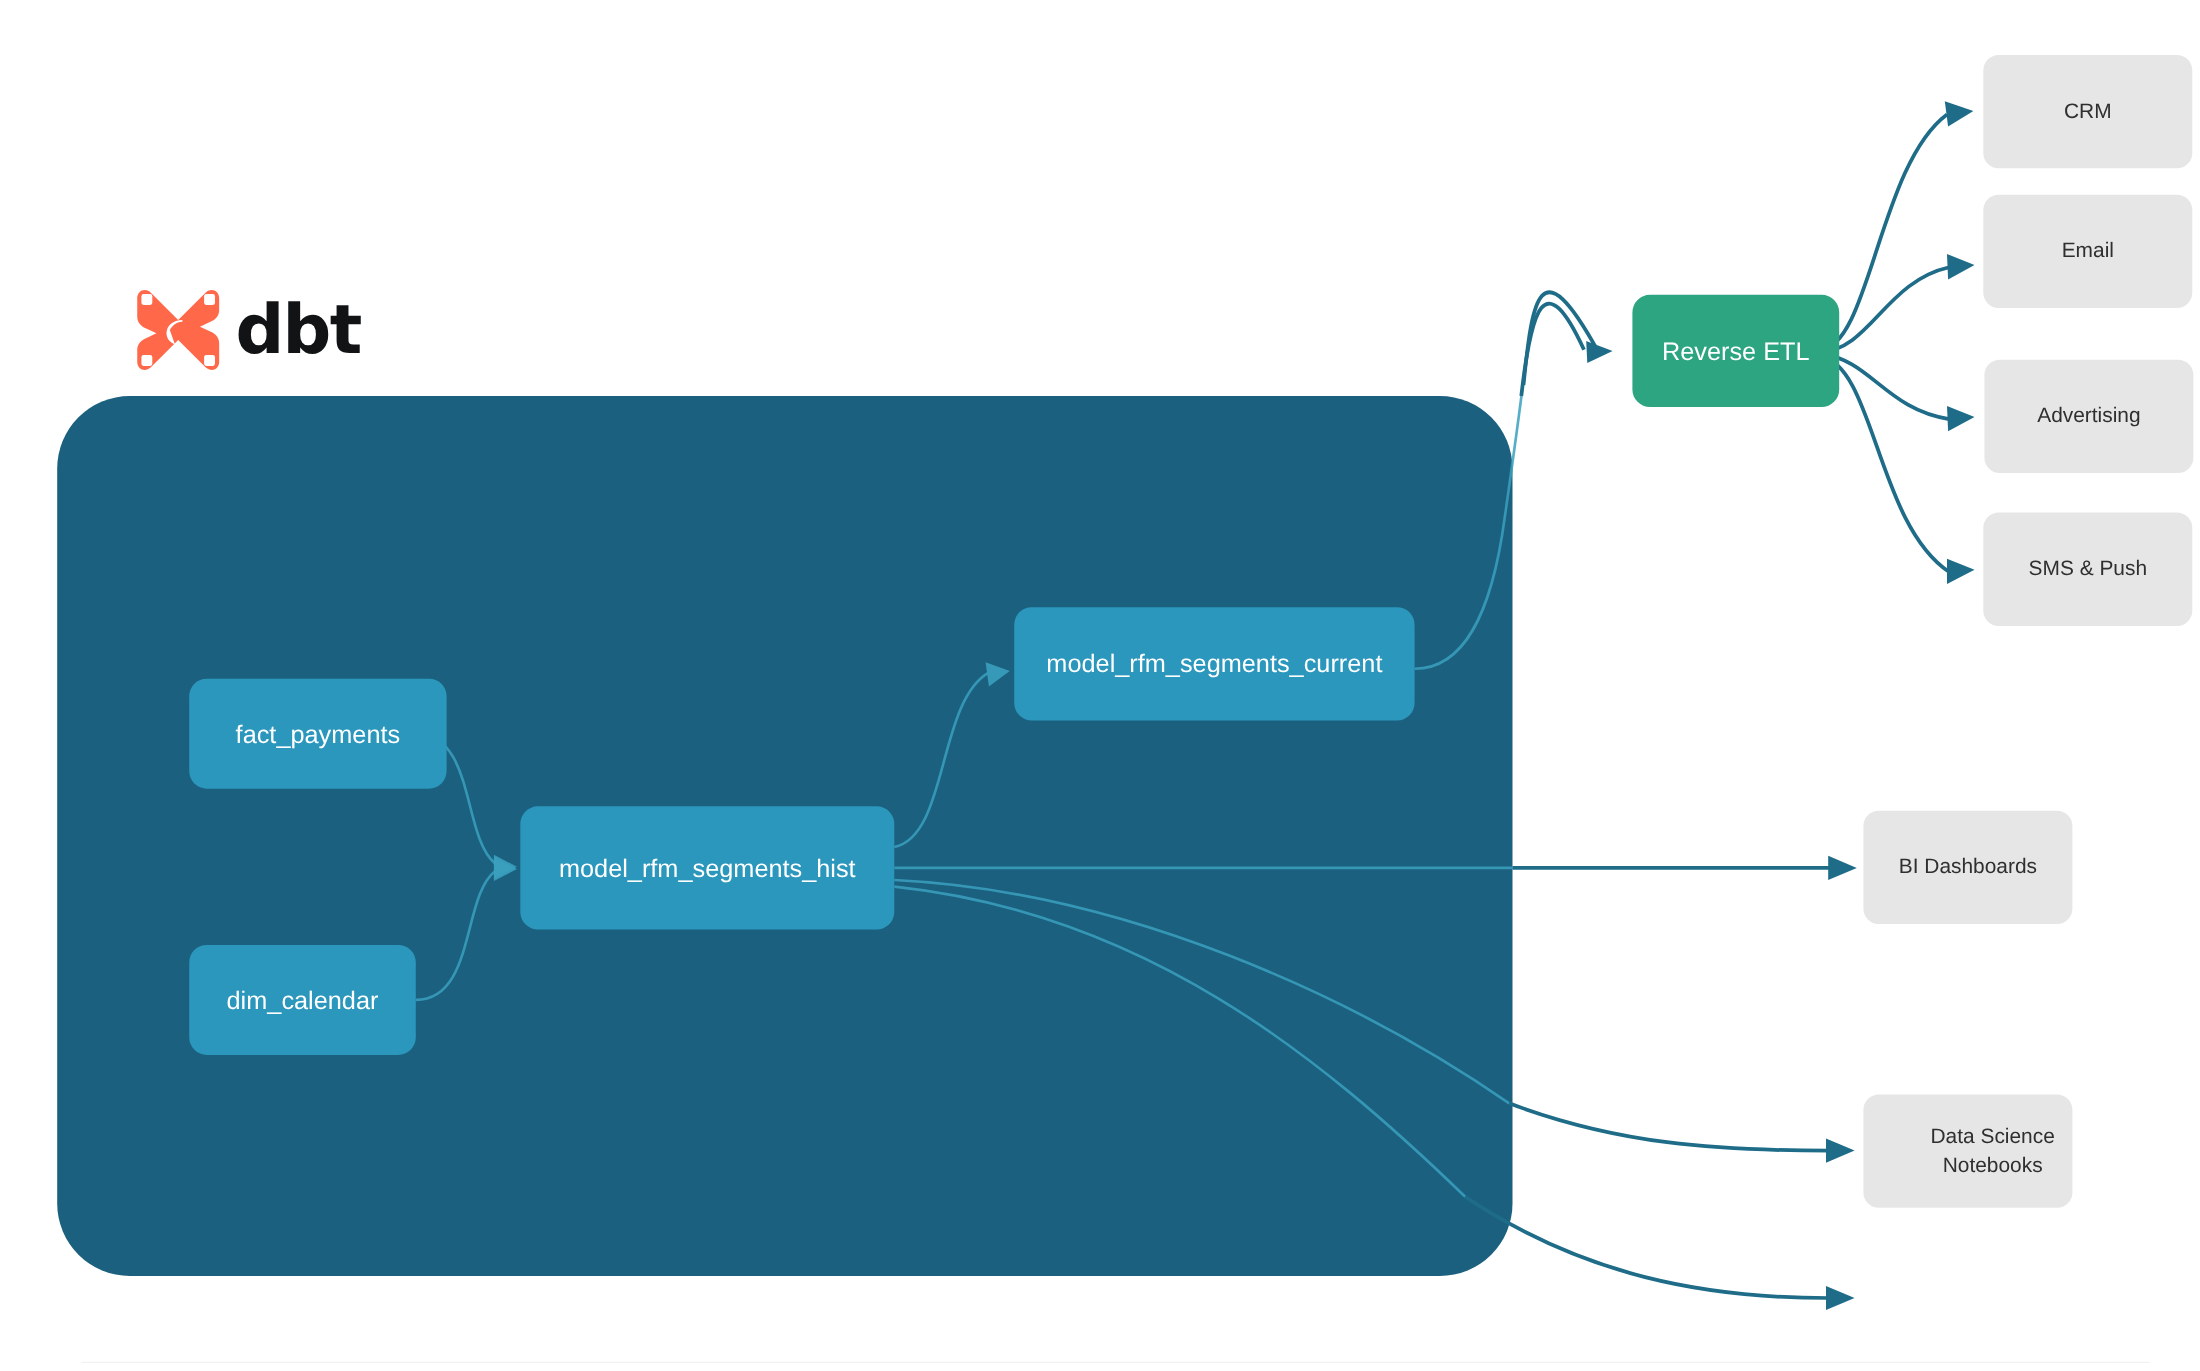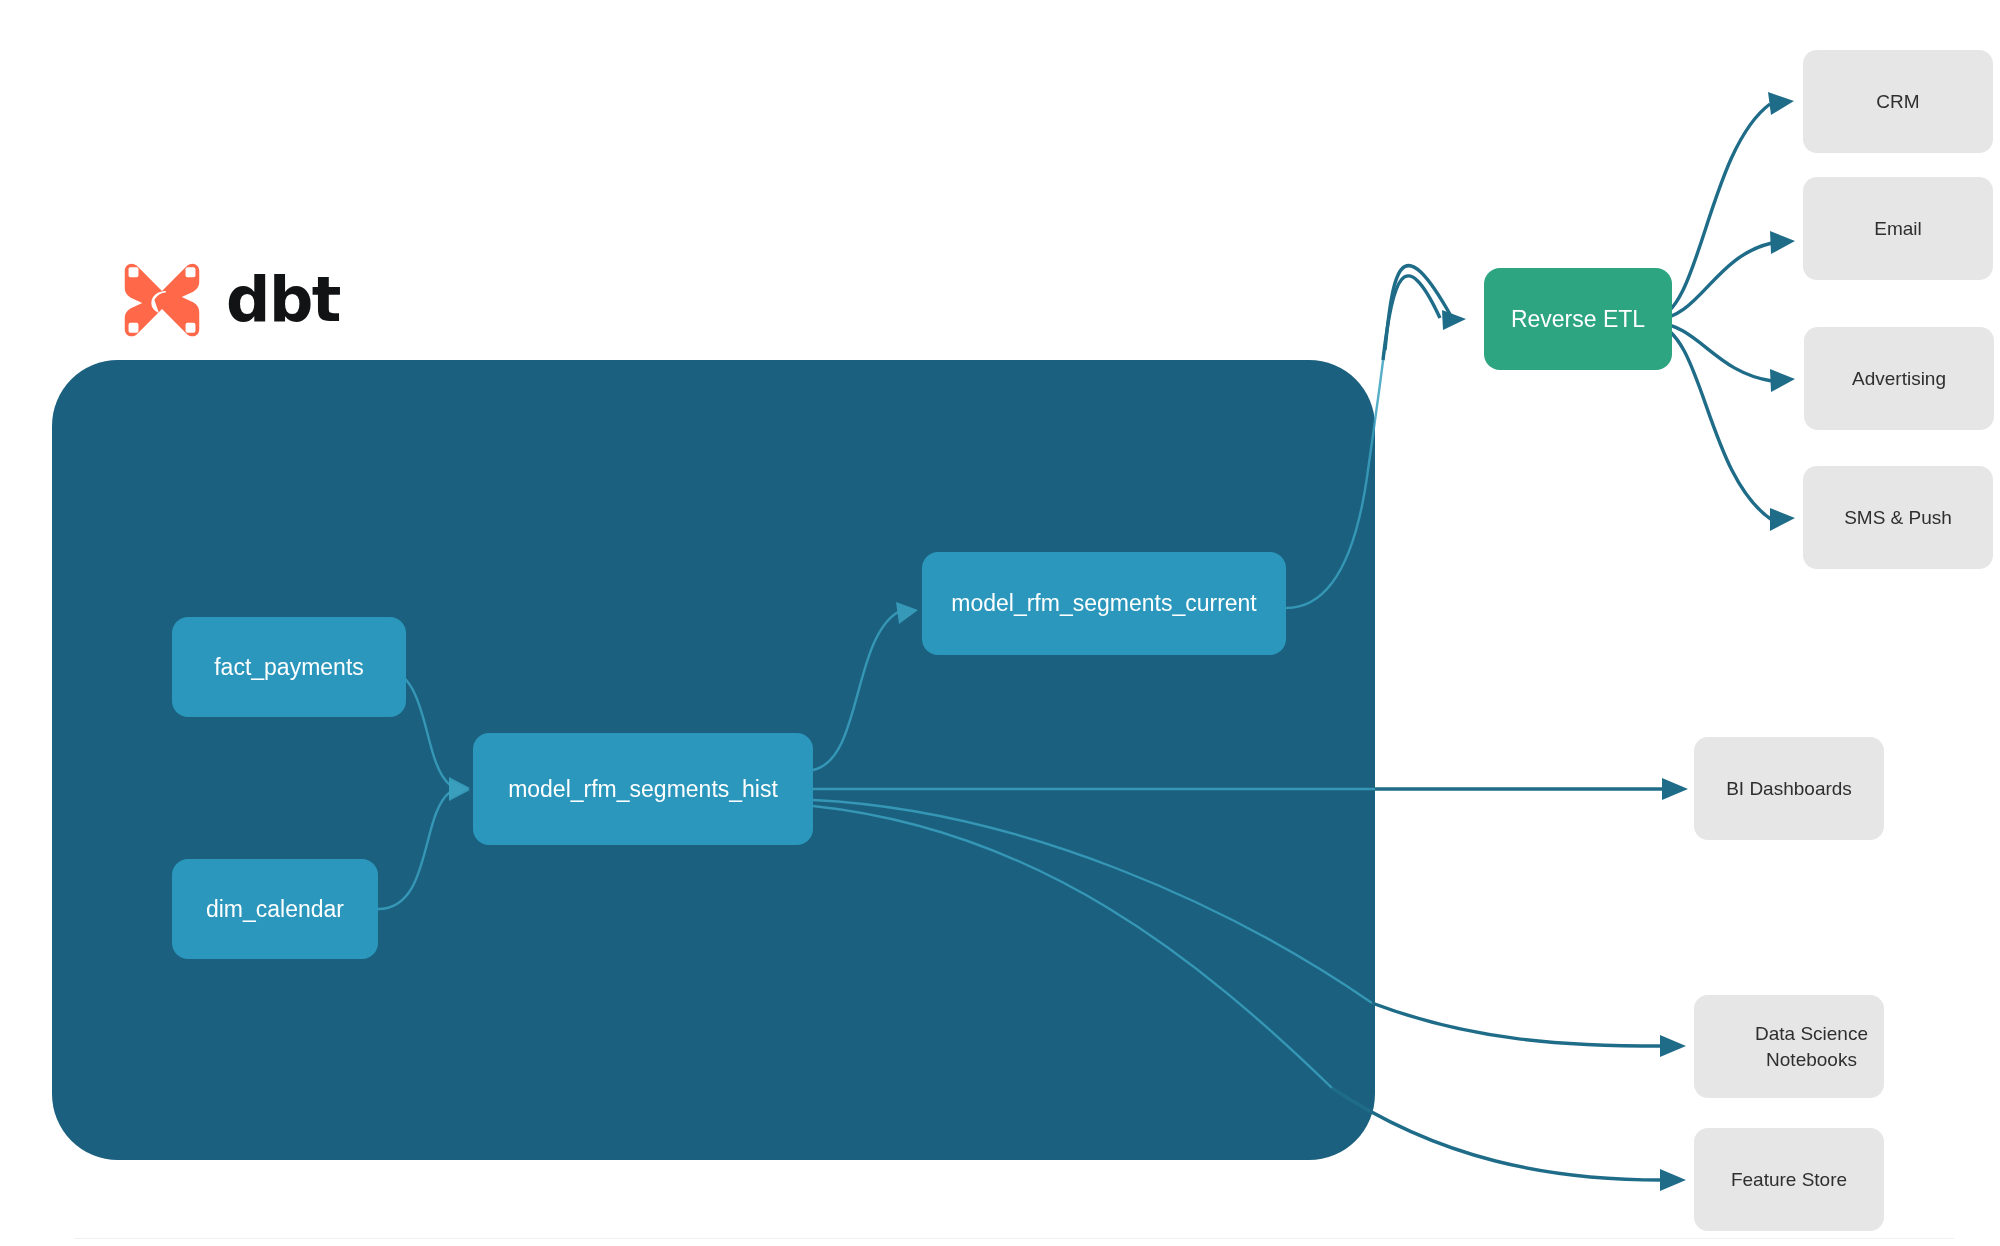--- a/index.html
+++ b/index.html
@@ -19,21 +19,21 @@
     background: #ffffff;
   }
 
   
   #dbt-logo {
     position: absolute;
     left: 124px;
     top: 262px;
     display: flex;
     align-items: center;
-    gap: 26px;
+    gap: 14px;
   }
   #dbt-mark { width: 76px; height: 76px; display: block; }
   #dbt-wordmark {
     font-family: "DejaVu Sans", sans-serif;
     font-size: 62px;
     font-weight: 700;
     letter-spacing: -1.5px;
     color: #111315;
     line-height: 1;
   }
@@ -239,19 +239,16 @@
 
   <div class="node node-gray" id="node-bi-dashboards">
     <span>BI Dashboards</span>
   </div>
 
   <div class="node node-gray" id="node-ds-notebooks">
     <span style="white-space: pre-line;">Data Science
 Notebooks</span>
   </div>
 
-  <div class="node node-gray" id="node-feature-store">
-    <span>Feature Store</span>
-  </div>
 
   <div id="bottom-rule"></div>
 
 </div>
 
 </body></html>

